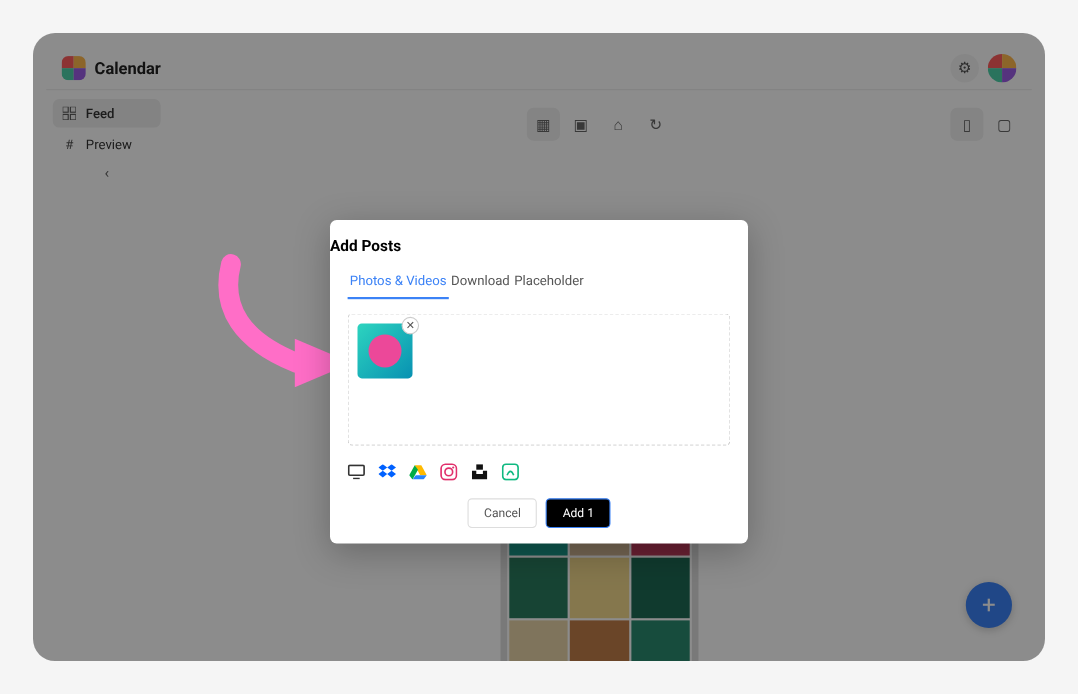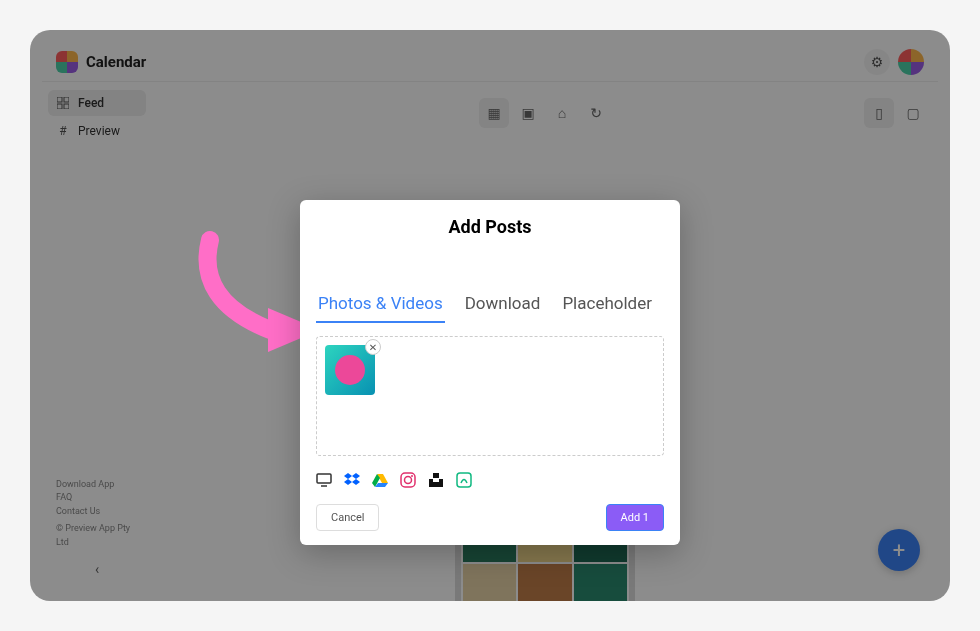--- a/index.html
+++ b/index.html
@@ -56,36 +56,36 @@
 .phone-grid div:nth-child(8){background:#c27e4a}
 .phone-grid div:nth-child(9){background:#2b8a6f}
 
 .fab { position:absolute; bottom:30px; right:30px; width:42px; height:42px; border-radius:50%; background:#3b82f6; color:#fff; display:flex; align-items:center; justify-content:center; font-size:22px; cursor:pointer; box-shadow:0 2px 8px rgba(0,0,0,0.2); z-index:5; }
 
 .dim-overlay { position:absolute; inset:0; background:rgba(0,0,0,0.45); z-index:10; }
 
 .arrow { position:absolute; top:200px; left:150px; z-index:20; }
 
 .modal { position:absolute; top:170px; left:50%; transform:translateX(-50%); width:380px; background:#fff; border-radius:6px; box-shadow:0 8px 32px rgba(0,0,0,0.25); z-index:30; padding:0; }
-.modal-title { text-align:center; font-size:18px; font-weight:700; padding:16px 0 10px; }
-.tabs { display:flex; gap:18px; padding:0 16px; border-bottom:1px solid transparent; font-size:17px;margin-top:40px; }
+.modal-title { font-size:14px; font-weight:700; padding:16px 0 10px; }
+.tabs { display:flex; padding:0 16px; border-bottom:1px solid transparent; font-size:12px; }
 .tab { padding:6px 2px 8px; cursor:pointer; color:#555; }
 .tab.active { color:#3b82f6; border-bottom:2px solid #3b82f6; }
 
 .dropzone { margin:12px 16px 10px; min-height:120px; border:1px dashed #ccc; border-radius:4px; padding:8px; display:flex; gap:8px; }
 .thumb { width:50px; height:50px; border-radius:4px; position:relative; background:linear-gradient(135deg,#2dd4bf 0%, #0891b2 100%); display:flex; align-items:center; justify-content:center; }
 .thumb-inner { width:30px; height:30px; border-radius:50%; background:#ec4899; }
 .thumb-remove { position:absolute; top:-6px; right:-6px; width:16px; height:16px; border-radius:50%; background:#fff; border:1px solid #ccc; display:flex; align-items:center; justify-content:center; font-size:10px; color:#555; cursor:pointer; }
 
 .source-row { display:flex; gap:12px; padding:6px 16px 8px; align-items:center; }
 .src-icon { width:16px; height:16px; cursor:pointer; display:flex; align-items:center; justify-content:center; }
 
-.modal-actions { display:flex; justify-content:space-between; gap:8px; padding:8px 16px 14px; }
+.modal-actions { display:flex; justify-content:center; gap:8px; padding:8px 16px 14px; }
 .btn { padding:6px 14px; border-radius:4px; font-size:11px; cursor:pointer; border:1px solid #ddd; background:#fff; color:#555; }
-.btn.primary { background:#8b5cf6; color:#fff; border-color:#3b82f6; }
+.btn.primary { background:#000000; color:#fff; border-color:#3b82f6; }
 </style>
 </head>
 <body>
 
 <div class="outer-frame">
   <div class="app">
     <div class="topbar">
       <div class="logo">
           <span></span>
           <span></span>
@@ -116,26 +116,20 @@
                 <rect x="7" y="7" width="5" height="5" fill="none" stroke="#555"></rect>
               </svg>
           </span>
           <span>Feed</span>
         </div>
         <div class="nav-item">
           <span class="nav-icon">#</span>
           <span>Preview</span>
         </div>
 
-        <div class="footer-links">
-          <div>Download App</div>
-          <div>FAQ</div>
-          <div>Contact Us</div>
-          <div class="copyright">© Preview App Pty Ltd</div>
-        </div>
         <div class="collapse-chevron">
           <span>‹</span>
         </div>
       </div>
 
       <div class="main">
         <div class="mode-icons">
           <div class="mode-btn active">
               <span>▦</span>
             </div>

